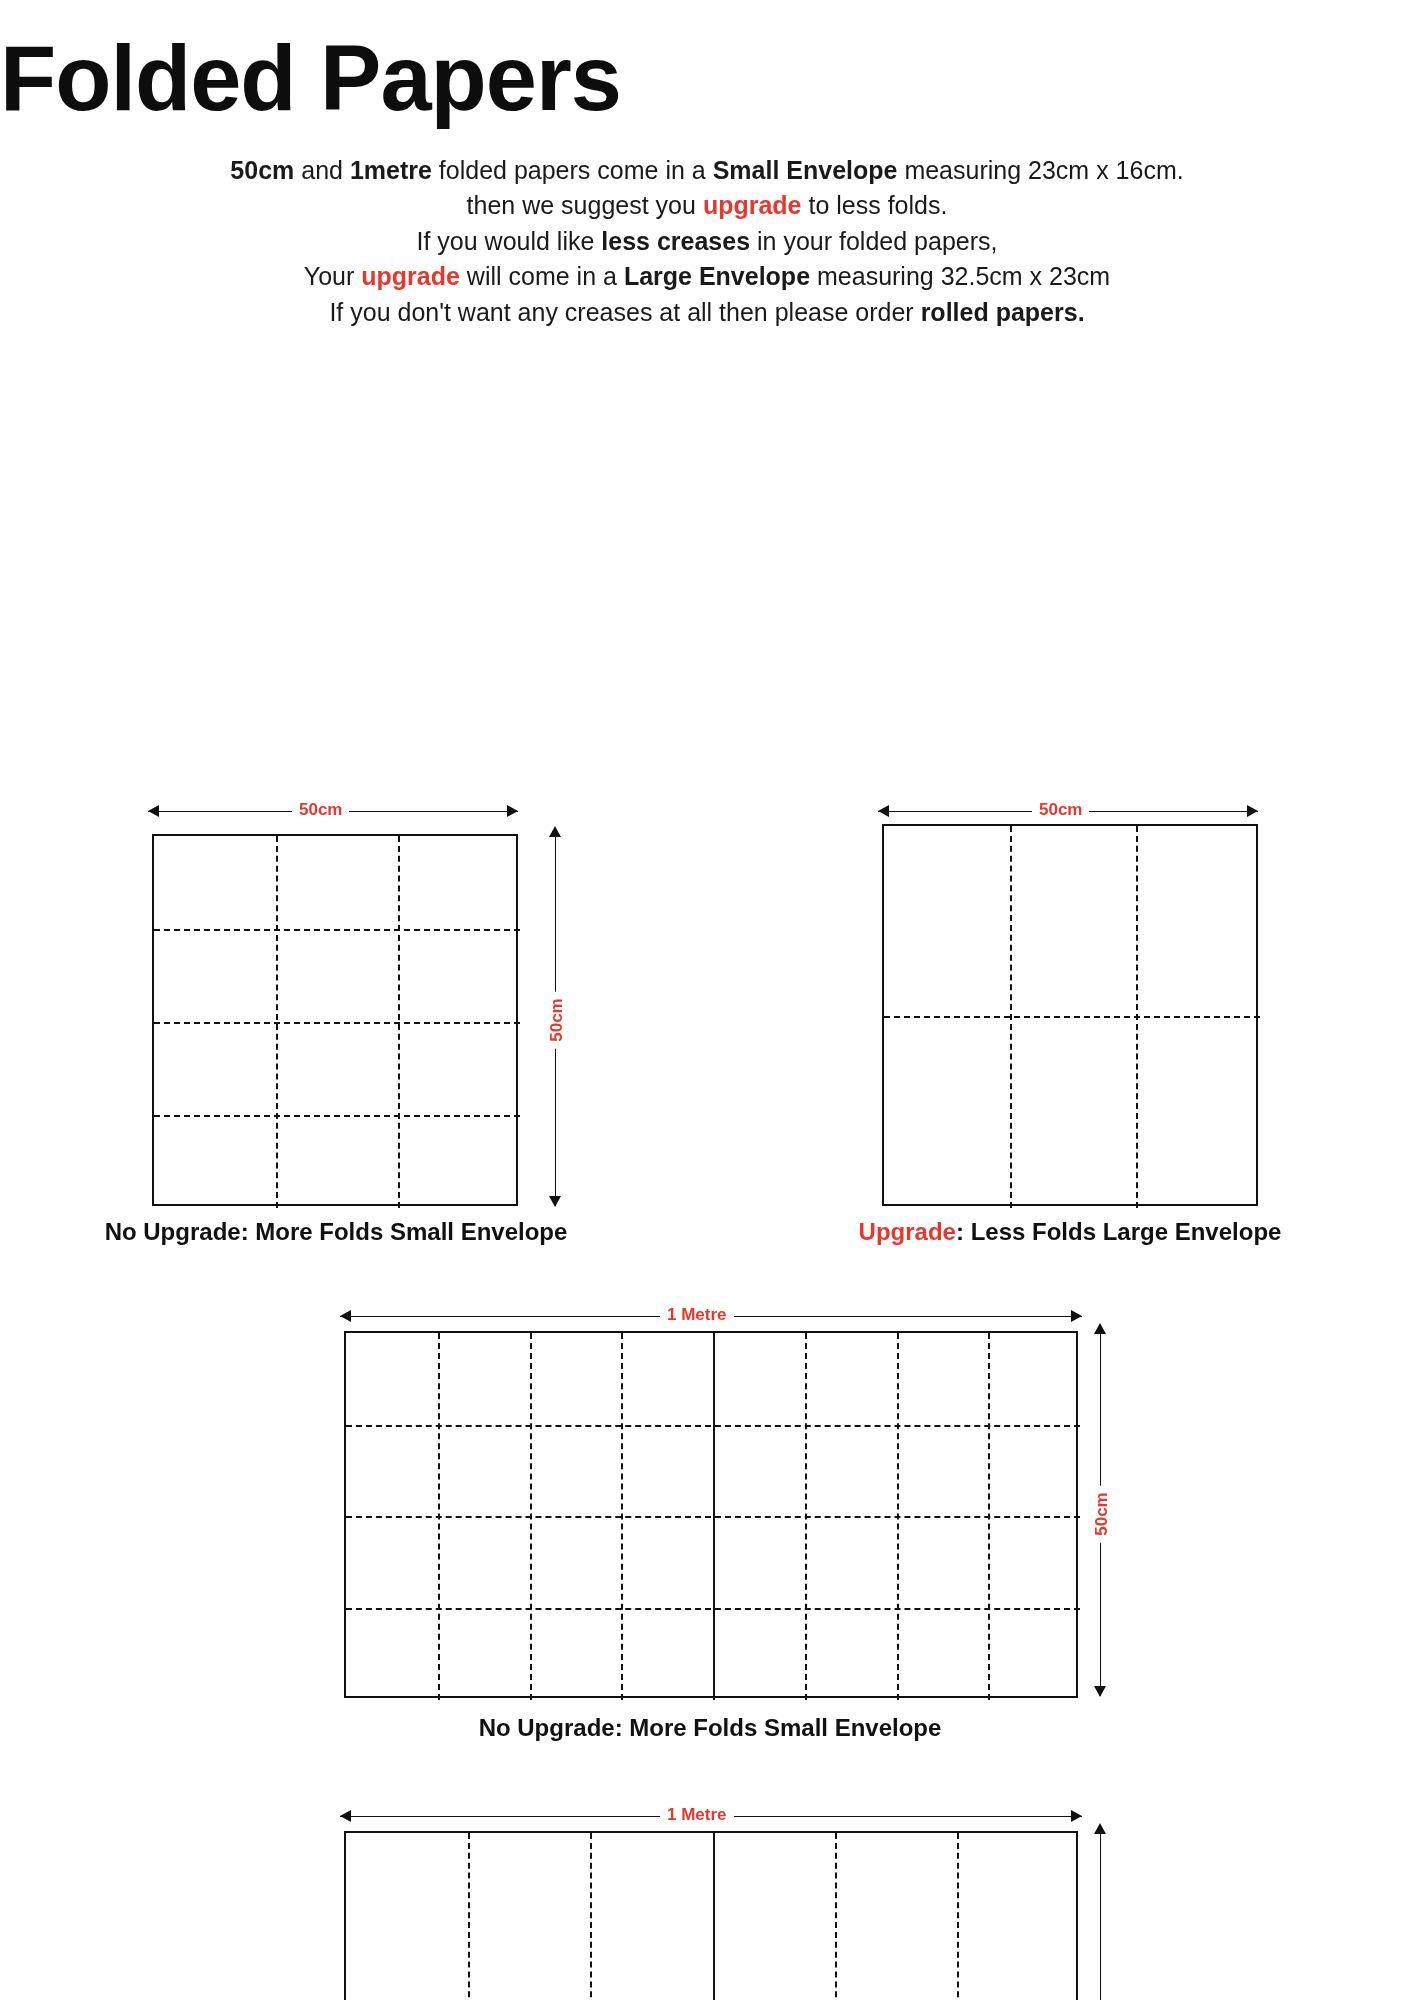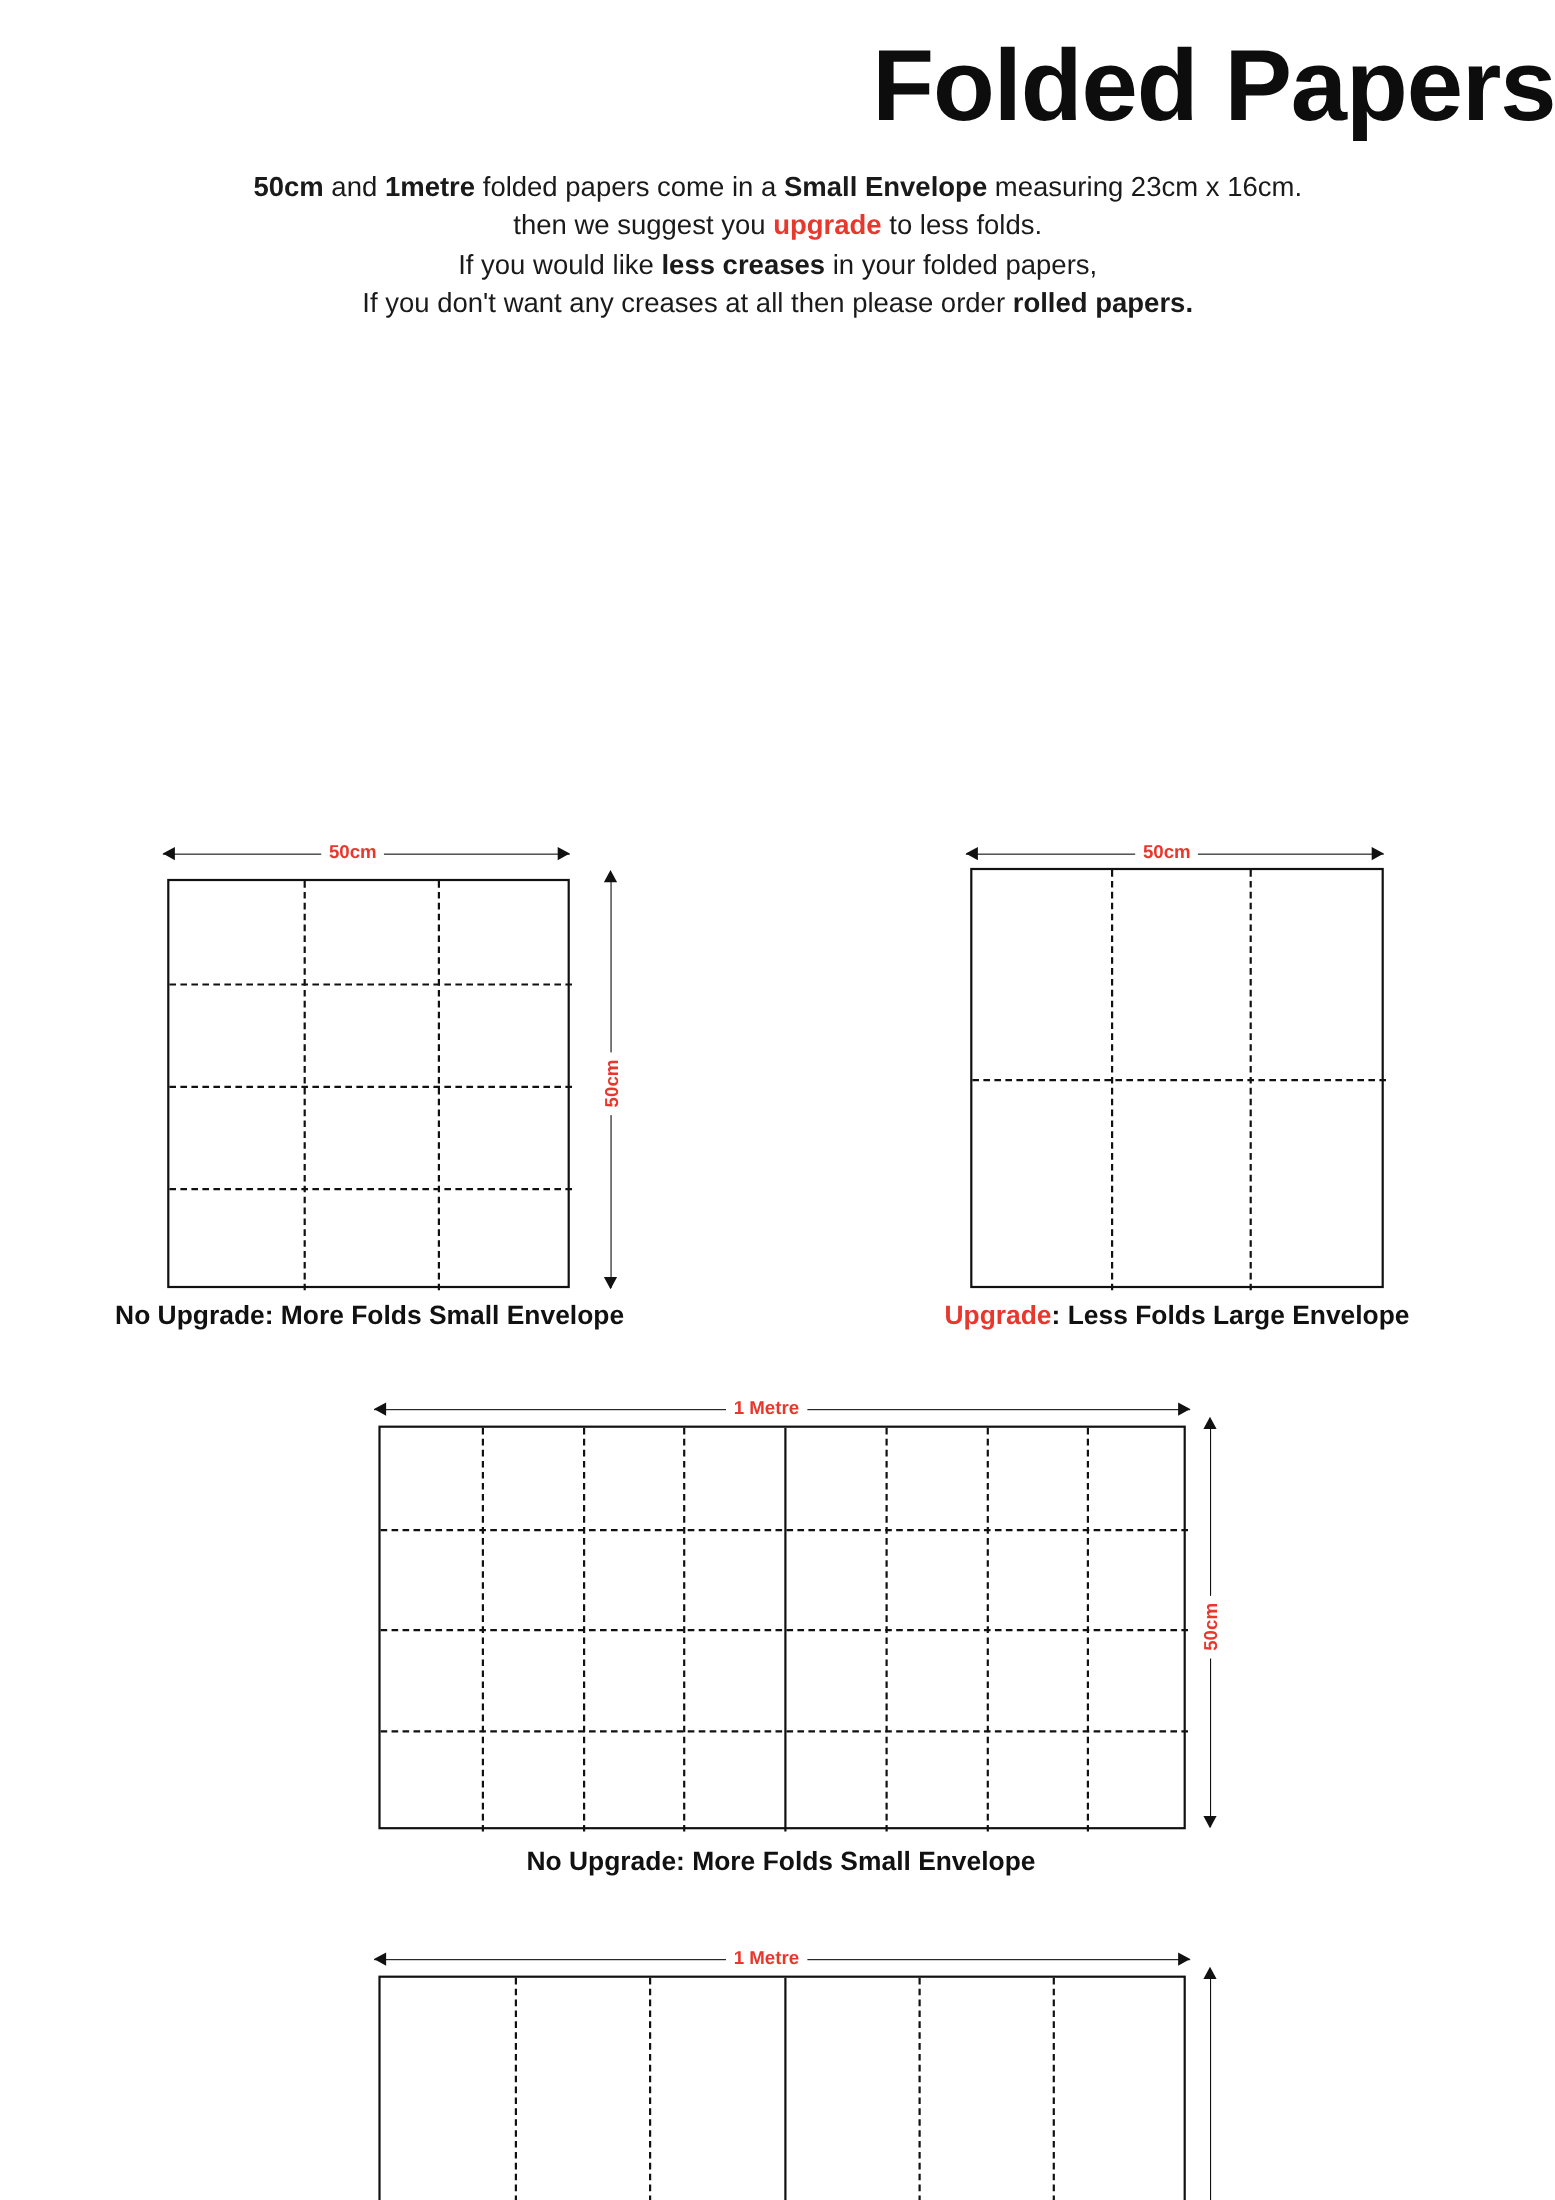--- a/index.html
+++ b/index.html
@@ -11,21 +11,21 @@
     width: 1414px;
     height: 2000px;
     position: relative;
     font-family: "Liberation Sans", sans-serif;
     color: #111111;
     overflow: hidden;
   }
 
   
   .title {
-    text-align: right;
+    text-align: left;
     font-size: 92px;
     font-weight: bold;
     letter-spacing: -1px;
     margin: 30px 0 0 0;
     line-height: 1.05;
     color: #0d0d0d;
   }
 
   
   .intro {
@@ -143,20 +143,23 @@
 
 <div class="intro">
   <div>
     <span class="b">50cm</span><span> and </span><span class="b">1metre</span><span> folded papers come in a </span><span class="b">Small Envelope</span><span> measuring 23cm x 16cm.</span>
   </div>
   <div>
     <span>then we suggest you </span><span class="red">upgrade</span><span> to less folds.</span>
   </div>
   <div>
     <span>If you would like </span><span class="b">less creases</span><span> in your folded papers,</span>
+  </div>
+  <div>
+    <span>Your </span><span class="red">upgrade</span><span> will come in a </span><span class="b">Large Envelope</span><span> measuring 32.5cm x 23cm</span>
   </div>
   <div>
     <span>If you don't want any creases at all then please order </span><span class="b">rolled papers.</span>
   </div>
 </div>
 
 <div class="diagrams">
 
   <div class="fig" style="left:0; top:0;">
 

